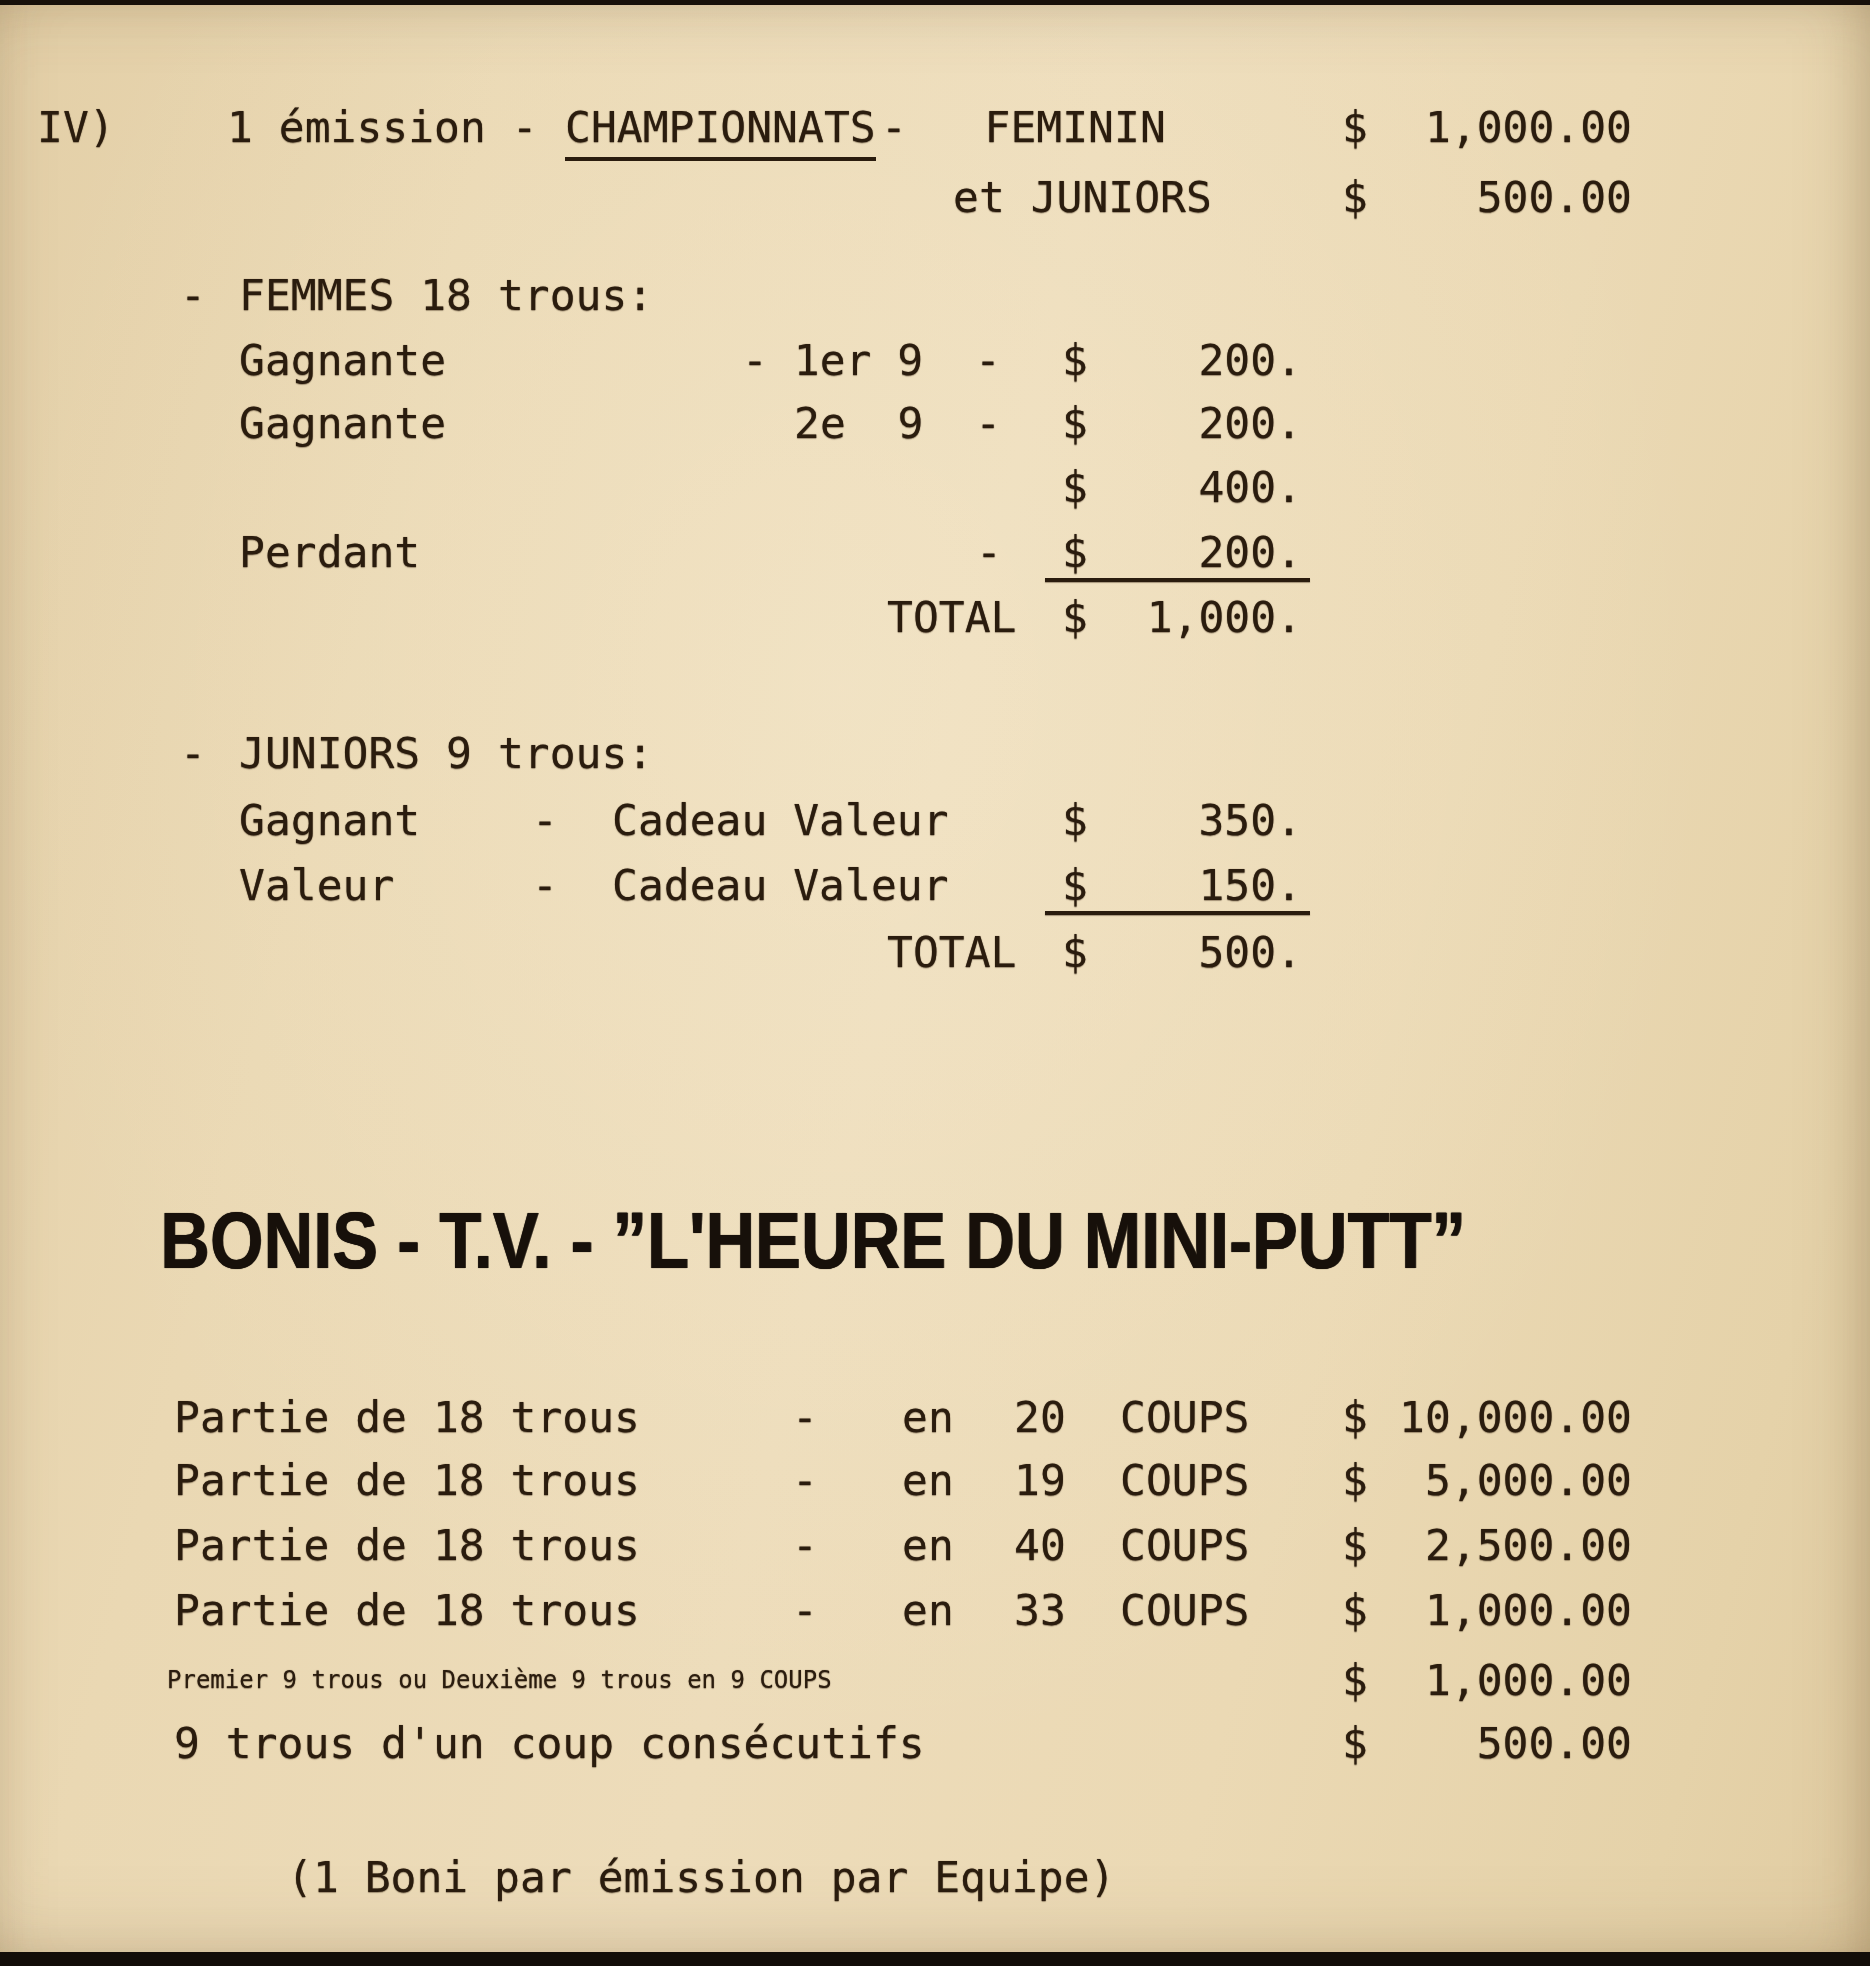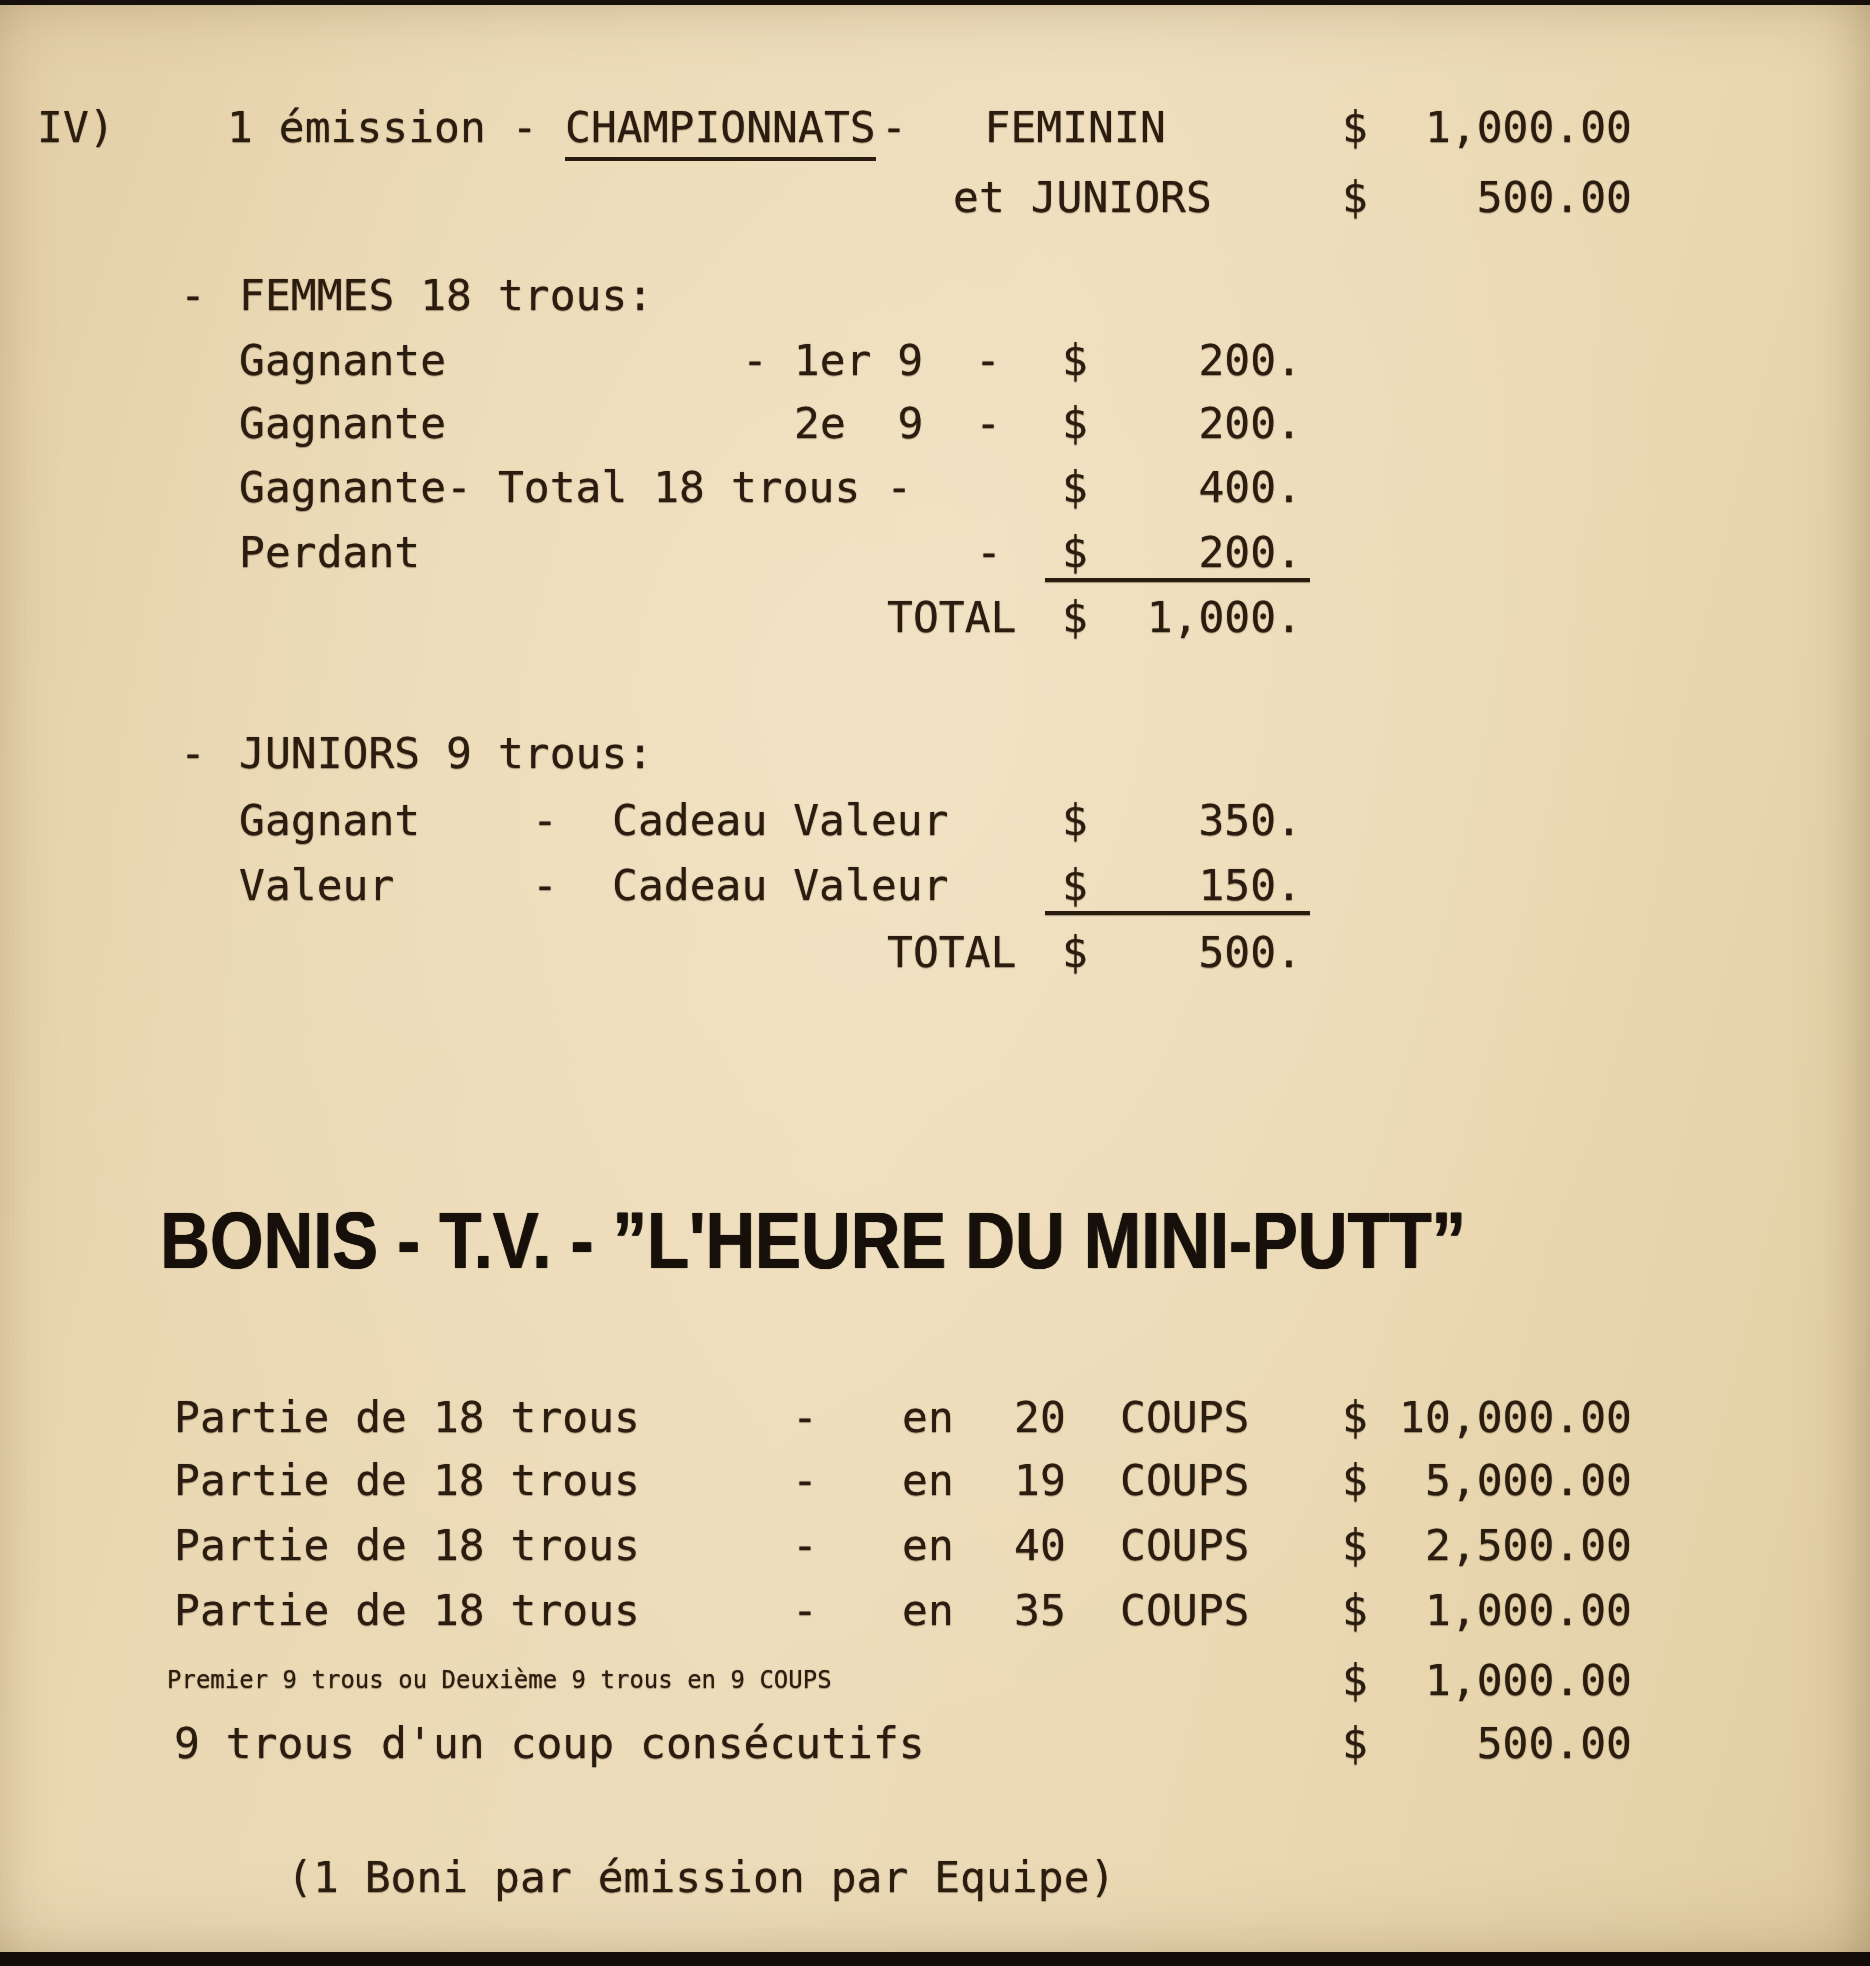--- a/index.html
+++ b/index.html
@@ -68,21 +68,20 @@
     <span class="c" style="left:1060px">$</span>
     <span class="c amt" style="left:1090px;width:210px">200.</span>
   </div>
   <div class="ln" style="top:396px">
     <span class="c" style="left:237px">Gagnante</span>
     <span class="c" style="left:792px">2e  9  -</span>
     <span class="c" style="left:1060px">$</span>
     <span class="c amt" style="left:1090px;width:210px">200.</span>
   </div>
   <div class="ln" style="top:460px">
-    <span class="c" style="left:237px">Gagnante- Total 18 trous -</span>
     <span class="c" style="left:1060px">$</span>
     <span class="c amt" style="left:1090px;width:210px">400.</span>
   </div>
   <div class="ln" style="top:525px">
     <span class="c" style="left:237px">Perdant</span>
     <span class="c" style="left:974px">-</span>
     <span class="c" style="left:1060px">$</span>
     <span class="c amt" style="left:1090px;width:210px">200.</span>
   </div>
   <div class="rule" style="left:1045px;top:578px;width:265px"></div>
@@ -143,21 +142,21 @@
     <span class="c" style="left:900px">en</span>
     <span class="c" style="left:1012px">40</span>
     <span class="c" style="left:1118px">COUPS</span>
     <span class="c" style="left:1340px">$</span>
     <span class="c amt" style="left:1370px;width:260px">2,500.00</span>
   </div>
   <div class="ln" style="top:1583px">
     <span class="c" style="left:172px">Partie de 18 trous</span>
     <span class="c" style="left:790px">-</span>
     <span class="c" style="left:900px">en</span>
-    <span class="c" style="left:1012px">35</span>
+    <span class="c" style="left:1012px">33</span>
     <span class="c" style="left:1118px">COUPS</span>
     <span class="c" style="left:1340px">$</span>
     <span class="c amt" style="left:1370px;width:260px">1,000.00</span>
   </div>
   <div class="ln" style="top:1653px">
     <span class="c small" style="left:165px">Premier 9 trous ou Deuxième 9 trous en 9 COUPS</span>
     <span class="c" style="left:1340px">$</span>
     <span class="c amt" style="left:1370px;width:260px">1,000.00</span>
   </div>
   <div class="ln" style="top:1716px">

